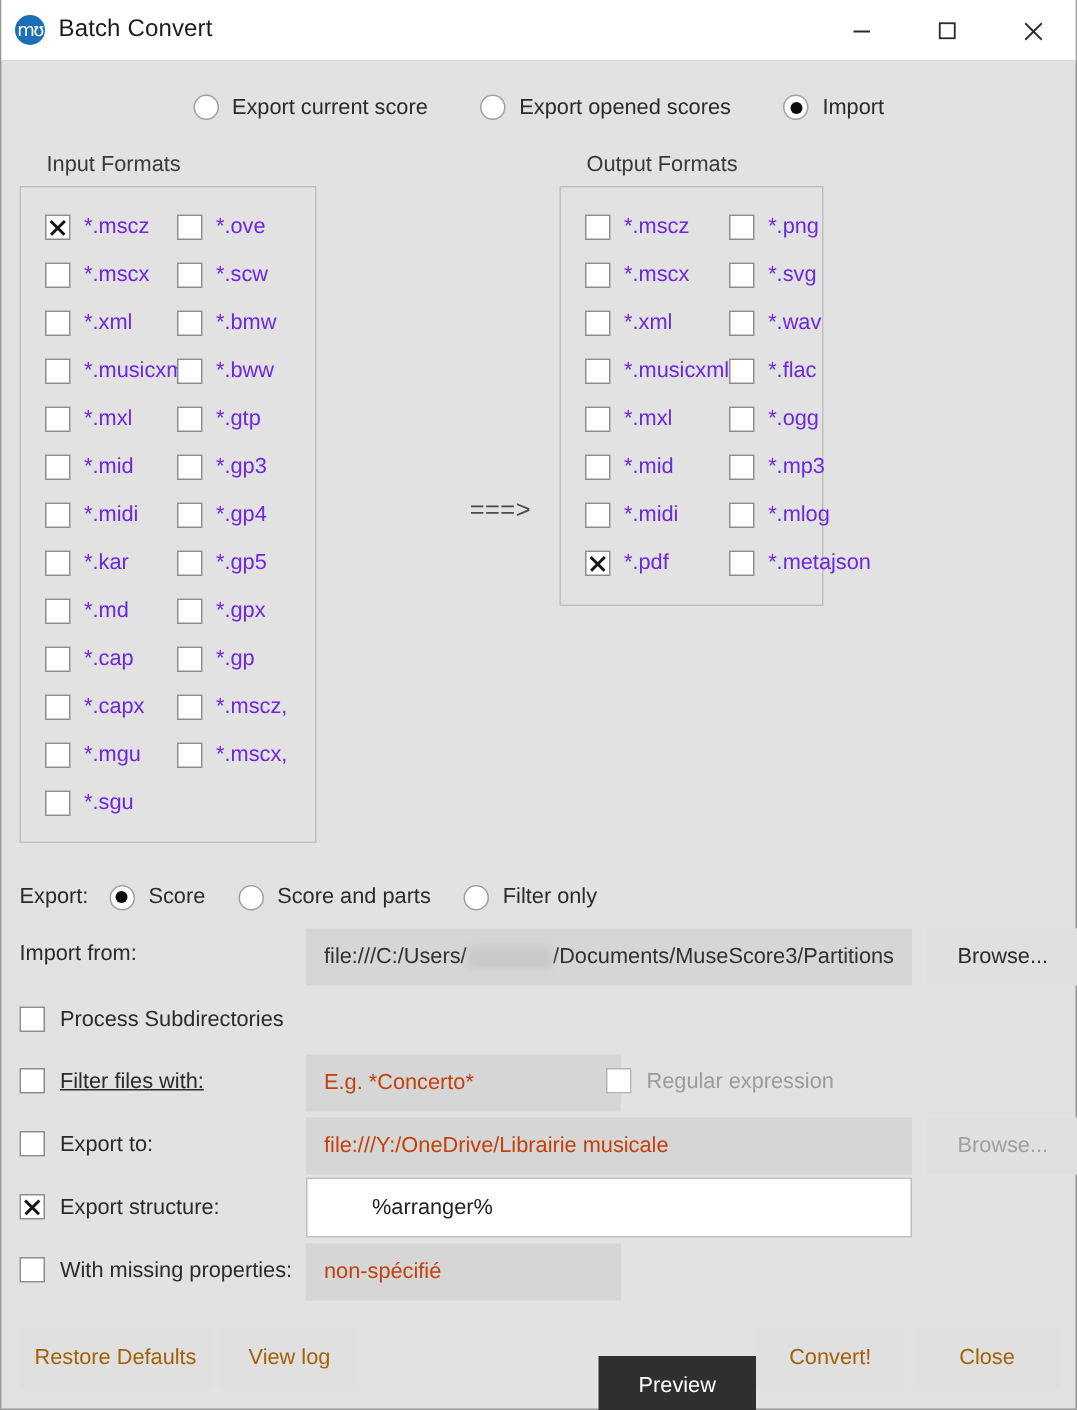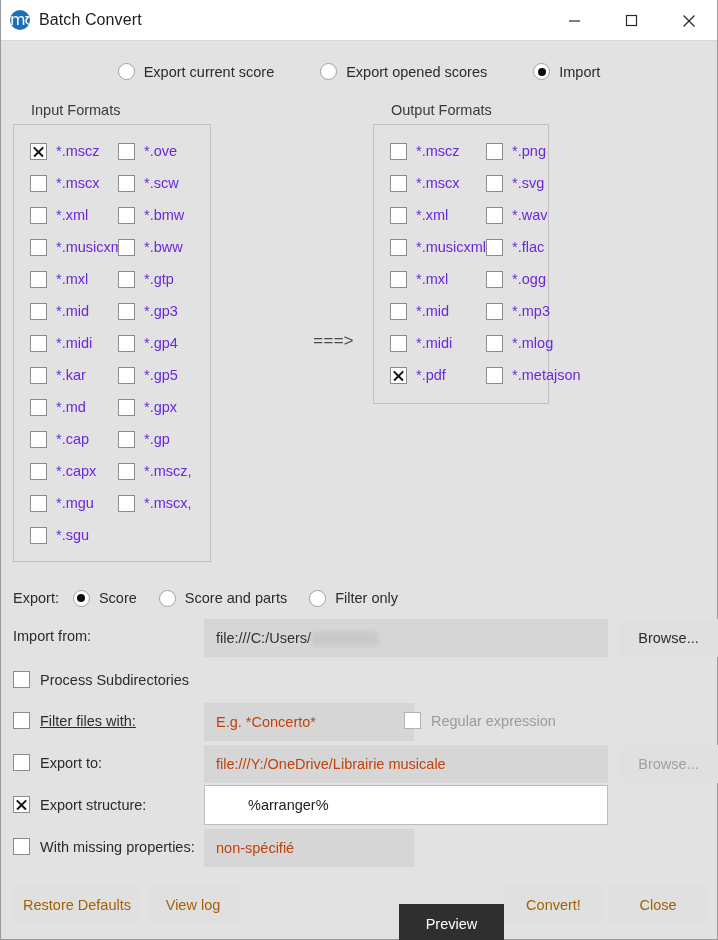--- a/index.html
+++ b/index.html
@@ -31,21 +31,21 @@
   .app-icon {
     width: 20px; height: 20px;
     margin-left: 9px; margin-right: 9px;
     border-radius: 50%;
     background: #1a6fb5;
     position: relative;
     flex: 0 0 auto;
   }
   .app-icon .glyph {
     position: absolute; inset: 0;
-    color: #fff; font-size: 16px; line-height: 20px;
+    color: #fff; font-size: 12px; line-height: 20px;
     text-align: center; font-family: "DejaVu Sans", sans-serif;
     letter-spacing: -1px;
   }
   .title-text {
     font-size: 16px; color: #1c1c1c; letter-spacing: .1px;
   }
   .win-buttons {
     position: absolute; right: 0; top: 0; height: 41px;
     display: flex;
   }
@@ -55,21 +55,21 @@
     color: #2a2a2a;
   }
   .win-btn svg { display:block; }
 
   
   .body-area { position: relative; height: 898px; }
 
   
   .mode-row {
     display: flex; align-items: center; justify-content: center;
-    gap: 46px;
+    gap: 35px;
     padding-top: 22px;
   }
   .radio-item { display: flex; align-items: center; gap: 9px; font-size: 14.5px; }
   .radio {
     width: 17px; height: 17px; border-radius: 50%;
     border: 1px solid #a0a0a0; background: #fff;
     position: relative; flex: 0 0 auto;
   }
   .radio.checked::after {
     content: ""; position: absolute;
@@ -440,20 +440,21 @@
           <span class="radio"></span>
           <span>Filter only</span>
         </div>
       </div>
 
       <div class="row" style="height:46px;">
         <span class="label" style="position:absolute;left:0;top:13px;">Import from:</span>
         <div class="field readonly" style="left:191px;top:4px;width:404px;">
           <span>file:///C:/Users/</span>
             <span class="redact"></span>
+            <span>/Documents/MuseScore3/Partitions</span>
         </div>
         <div class="btn" style="left:605px;top:4px;width:101px;">Browse...</div>
       </div>
 
       <div class="row" style="height:40px;">
         <div class="cbrow" style="position:absolute;left:0;top:10px;">
           <span class="checkbox"></span>
           <span>Process Subdirectories</span>
         </div>
       </div>

